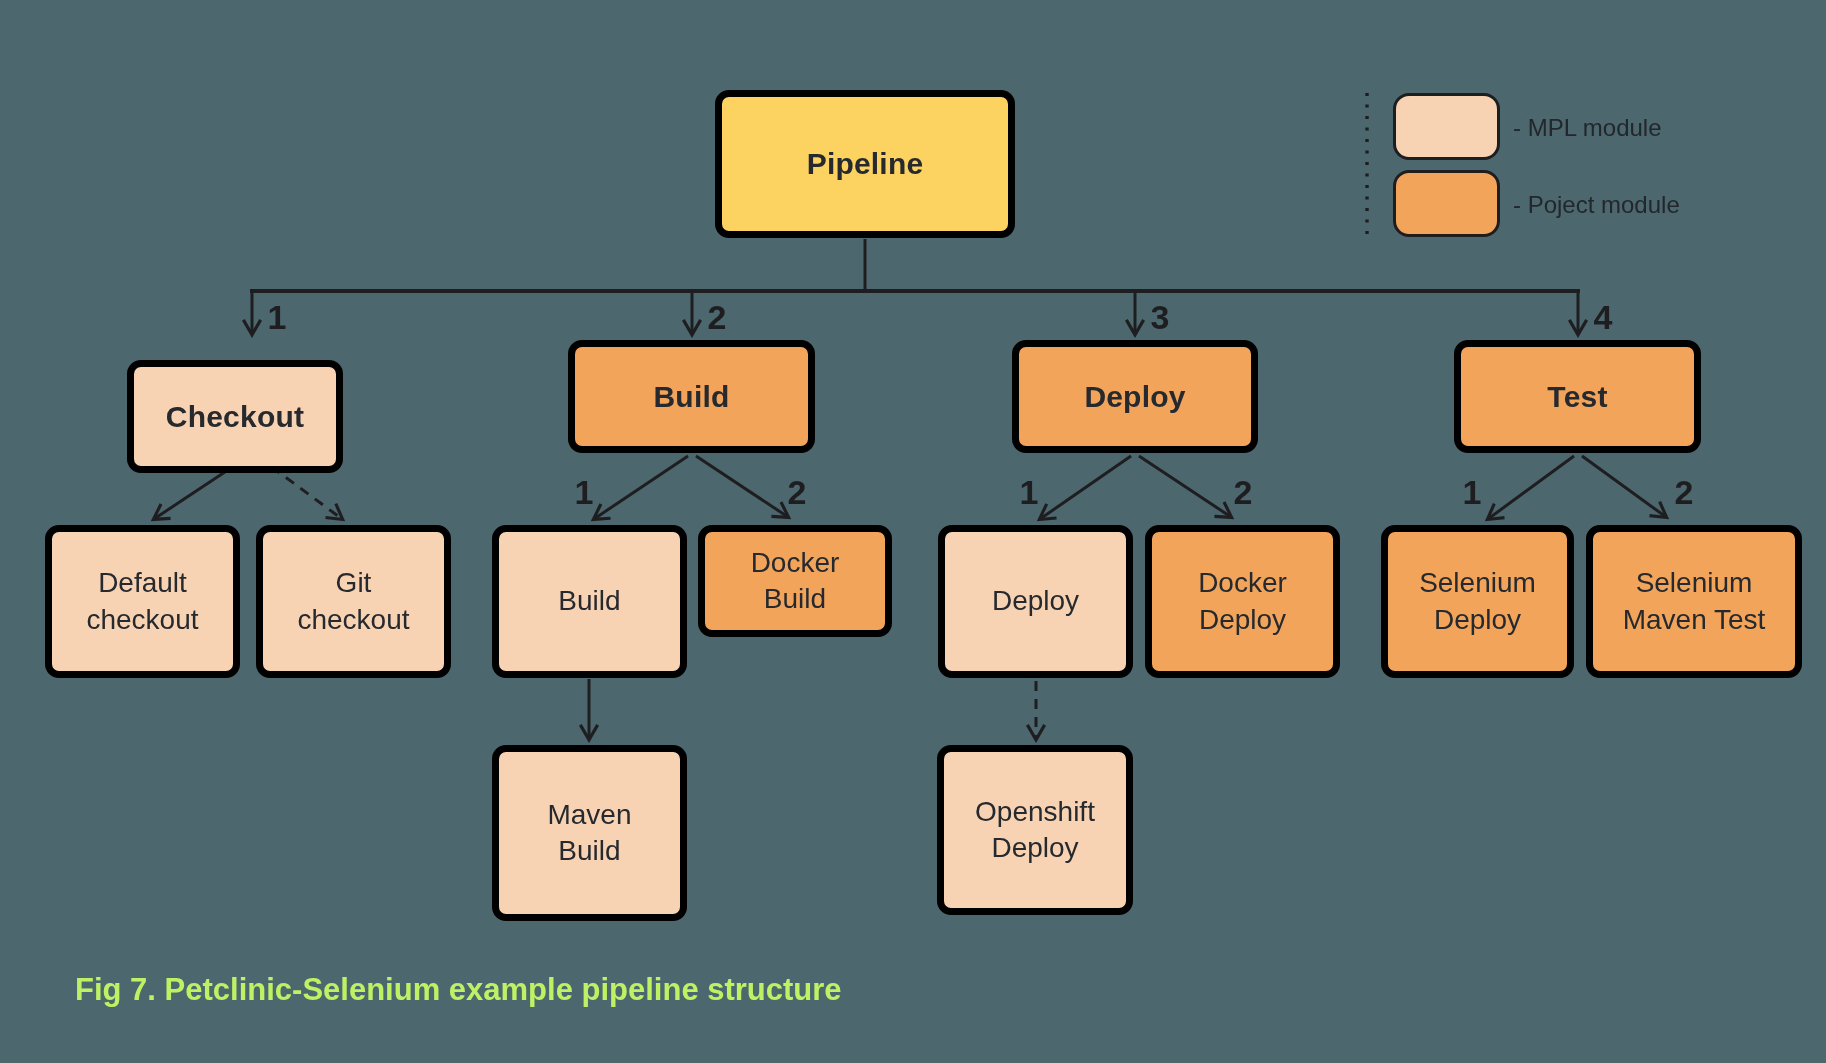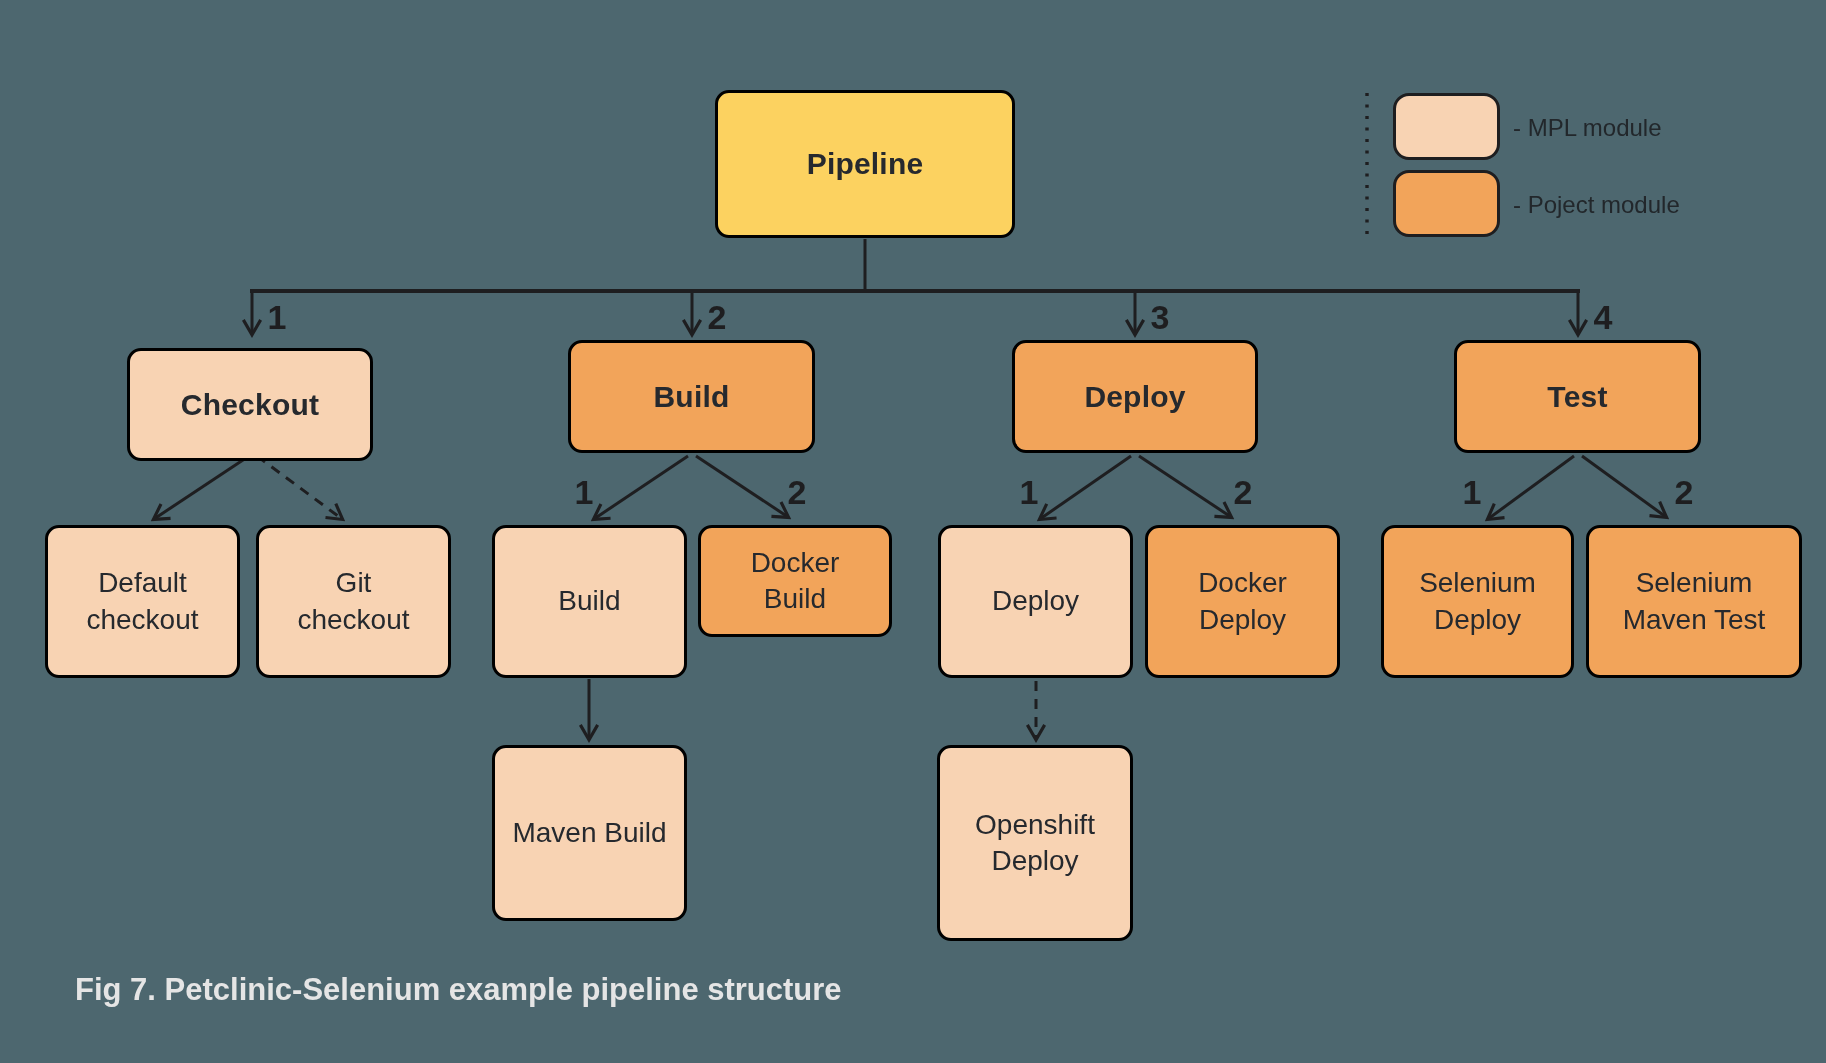--- a/index.html
+++ b/index.html
@@ -13,21 +13,21 @@
   .canvas { position: absolute; left: 0; top: 0; width: 1826px; height: 1063px; }
   svg.connectors { position: absolute; left: 0; top: 0; z-index: 1; }
   .ln   { stroke: #1E1E20; stroke-width: 3; fill: none; }
   .bar  { stroke-width: 4; }
   .dash { stroke-dasharray: 10 8; }
   .dot  { stroke-dasharray: 3 8.5; stroke-width: 3.4; }
 
   .node {
     position: absolute; z-index: 2;
     box-sizing: border-box;
-    border: 3px solid #000000;
+    border: 7px solid #000000;
     border-radius: 14px;
     display: flex; align-items: center; justify-content: center;
     text-align: center;
     color: #26292E;
   }
   .root-node { background: #FCD260; }
   .mpl       { background: #F8D3B3; }
   .project   { background: #F2A45A; }
   .root-node .lbl, .stage .lbl { font-weight: bold; font-size: 30px; letter-spacing: 0.2px; }
   .module .lbl { font-size: 28px; line-height: 1.3; }
@@ -46,21 +46,21 @@
     border: 3px solid #1E1E20; border-radius: 16px;
   }
   .legend-label {
     position: absolute; z-index: 2;
     font-size: 24px; color: #22272B;
     transform: translateY(-50%);
     white-space: nowrap;
   }
   .caption {
     position: absolute; z-index: 2;
-    font-weight: bold; font-size: 31px; color: #e5e5e5;
+    font-weight: bold; font-size: 31px; color: #bef264;
     white-space: nowrap;
   }
 </style>
 </head>
 <body>
 
 <div class="canvas">
 
   <svg class="connectors" width="1826" height="1063" viewBox="0 0 1826 1063">
     <defs>
@@ -96,21 +96,21 @@
 
   <div class="node root-node" style="left:715px;top:90px;width:300px;height:148px">
     <span class="lbl">Pipeline</span>
   </div>
 
   <div class="num" style="left:277px;top:317px">1</div>
   <div class="num" style="left:717px;top:317px">2</div>
   <div class="num" style="left:1160px;top:317px">3</div>
   <div class="num" style="left:1603px;top:317px">4</div>
 
-  <div class="node stage mpl" style="left:127px;top:348px;width:246px;height:113px">
+  <div class="node stage mpl" style="left:127px;top:360px;width:216px;height:113px">
     <span class="lbl">Checkout</span>
   </div>
   <div class="node stage project" style="left:568px;top:340px;width:247px;height:113px">
     <span class="lbl">Build</span>
   </div>
   <div class="node stage project" style="left:1012px;top:340px;width:246px;height:113px">
     <span class="lbl">Deploy</span>
   </div>
   <div class="node stage project" style="left:1454px;top:340px;width:247px;height:113px">
     <span class="lbl">Test</span>
@@ -144,21 +144,21 @@
   <div class="node module project" style="left:1381px;top:525px;width:193px;height:153px">
     <span class="lbl">Selenium Deploy</span>
   </div>
   <div class="node module project" style="left:1586px;top:525px;width:216px;height:153px">
     <span class="lbl">Selenium Maven Test</span>
   </div>
 
   <div class="node module mpl" style="left:492px;top:745px;width:195px;height:176px">
     <span class="lbl">Maven Build</span>
   </div>
-  <div class="node module mpl" style="left:937px;top:745px;width:196px;height:196px">
+  <div class="node module mpl" style="left:937px;top:745px;width:196px;height:170px">
     <span class="lbl">Openshift Deploy</span>
   </div>
 
   <div class="legend-swatch mpl" style="left:1393px;top:93px"></div>
   <div class="legend-label" style="left:1513px;top:128px">- MPL module</div>
   <div class="legend-swatch project" style="left:1393px;top:170px"></div>
   <div class="legend-label" style="left:1513px;top:205px">- Poject module</div>
 
   <div class="caption" style="left:75px;top:972px">Fig 7. Petclinic-Selenium example pipeline structure</div>
 

